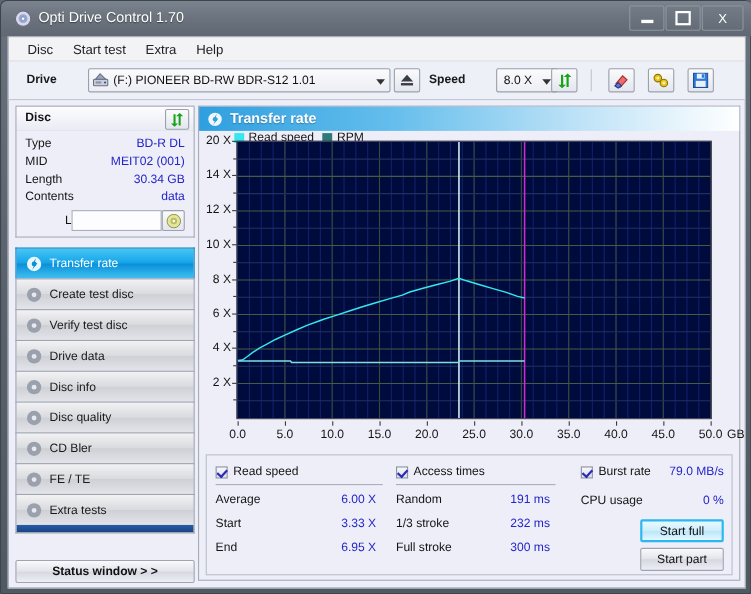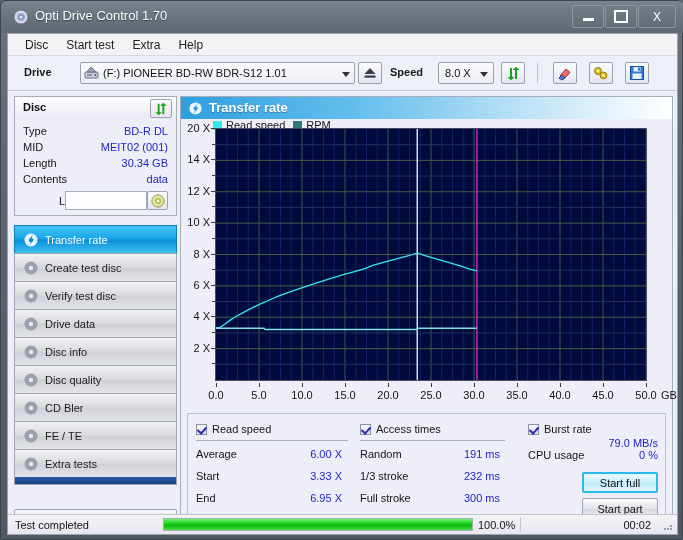--- a/index.html
+++ b/index.html
@@ -73,21 +73,21 @@
   .drive-combo .dtext{position:absolute;left:22px;top:4px;font-size:11px;color:#111;white-space:nowrap;}
   .drive-combo .arrow{position:absolute;right:4px;top:9px;width:0;height:0;
      border-left:4px solid transparent;border-right:4px solid transparent;border-top:5px solid #333;}
   .btn-sq{
     position:absolute;
     background:linear-gradient(180deg,#fbfbfd 0%,#e4e6ee 100%);
     border:1px solid #9aa0ac;border-radius:2px;box-sizing:border-box;
     display:flex;align-items:center;justify-content:center;
   }
   .speed-combo{
-    position:absolute;left:430px;top:6px;width:56px;height:22px;
+    position:absolute;left:443px;top:6px;width:56px;height:22px;
     background:linear-gradient(180deg,#fbfbfd 0%,#eceef4 100%);
     border:1px solid #9aa0ac;border-radius:2px;box-sizing:border-box;padding-left:24px;
   }
   .speed-combo .stext{position:absolute;left:6px;top:4px;font-size:11px;color:#111;}
   .speed-combo .arrow{position:absolute;right:5px;top:9px;width:0;height:0;
      border-left:4px solid transparent;border-right:4px solid transparent;border-top:5px solid #333;}
   .tb-sep{position:absolute;top:7px;width:1px;height:20px;background:#c0c4d0;}
   
   .sidebar{position:absolute;left:6px;top:62px;width:163px;height:432px;}
   .panel-head{
@@ -629,46 +629,27 @@
           <div class="srow">
             <span class="k">Full stroke</span>
             <span class="v" style="left:88px;width:52px;">300 ms</span>
           </div>
         </div>
 
         <div class="col" style="left:340px;width:130px;">
           <div class="chkrow">
             <span class="chk"></span>
             <span class="clabel">Burst rate</span>
-            <span class="clabel" style="position:absolute;right:0;top:17px;color:#2424c8;">79.0 MB/s</span>
+            <span class="clabel" style="position:absolute;right:0;top:3px;color:#2424c8;">79.0 MB/s</span>
           </div>
           <div class="srow" style="margin-top:8px;">
             <span class="k">CPU usage</span>
             <span class="v" style="right:0;">0 %</span>
           </div>
           <div class="startbtn focus" style="right:0;top:52px;">Start full</div>
           <div class="startbtn" style="right:0;top:78px;">Start part</div>
         </div>
       </div>
     </div>
 
-    <div class="statusbar">
-      <span class="sb-text">Test completed</span>
-      <div class="sb-prog">
-        <div class="fill" id="prog-fill" style="width: 100%;"></div>
-      </div>
-      <span class="sb-pct">100.0%</span>
-      <div class="sb-sep" style="left:512px;"></div>
-      <span class="sb-time">00:02</span>
-      <span class="sb-grip">
-        <svg width="12" height="12" viewBox="0 0 12 12">
-          <g fill="#9aa0ac">
-            <rect x="8" y="8" width="2" height="2"></rect>
-              <rect x="5" y="8" width="2" height="2"></rect>
-            <rect x="8" y="5" width="2" height="2"></rect>
-              <rect x="2" y="8" width="2" height="2"></rect>
-          </g>
-        </svg>
-      </span>
-    </div>
 
   </div>
 </div>
 
 </body></html>

